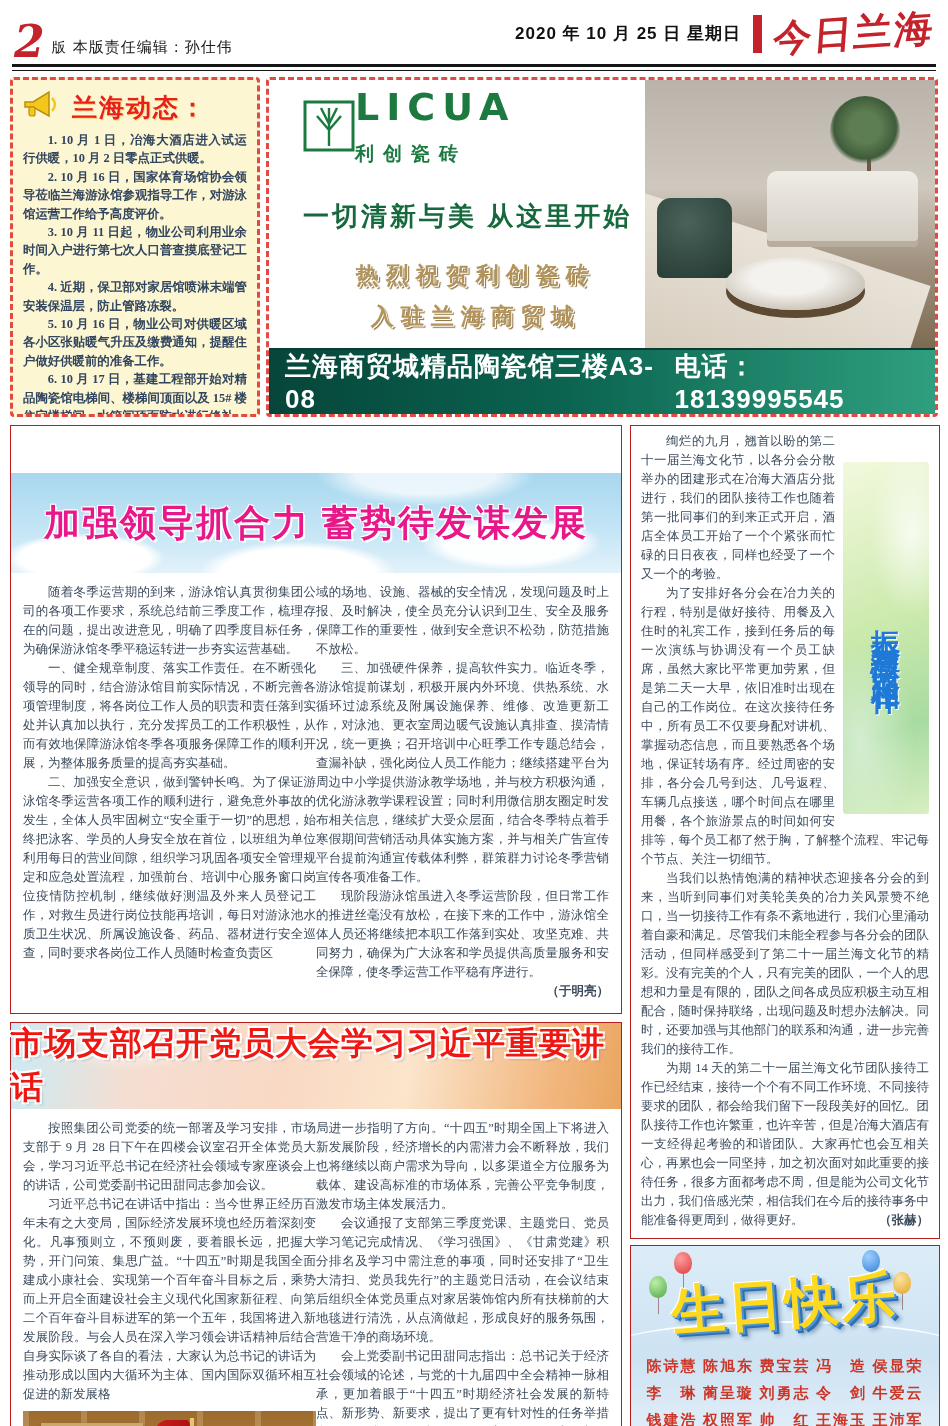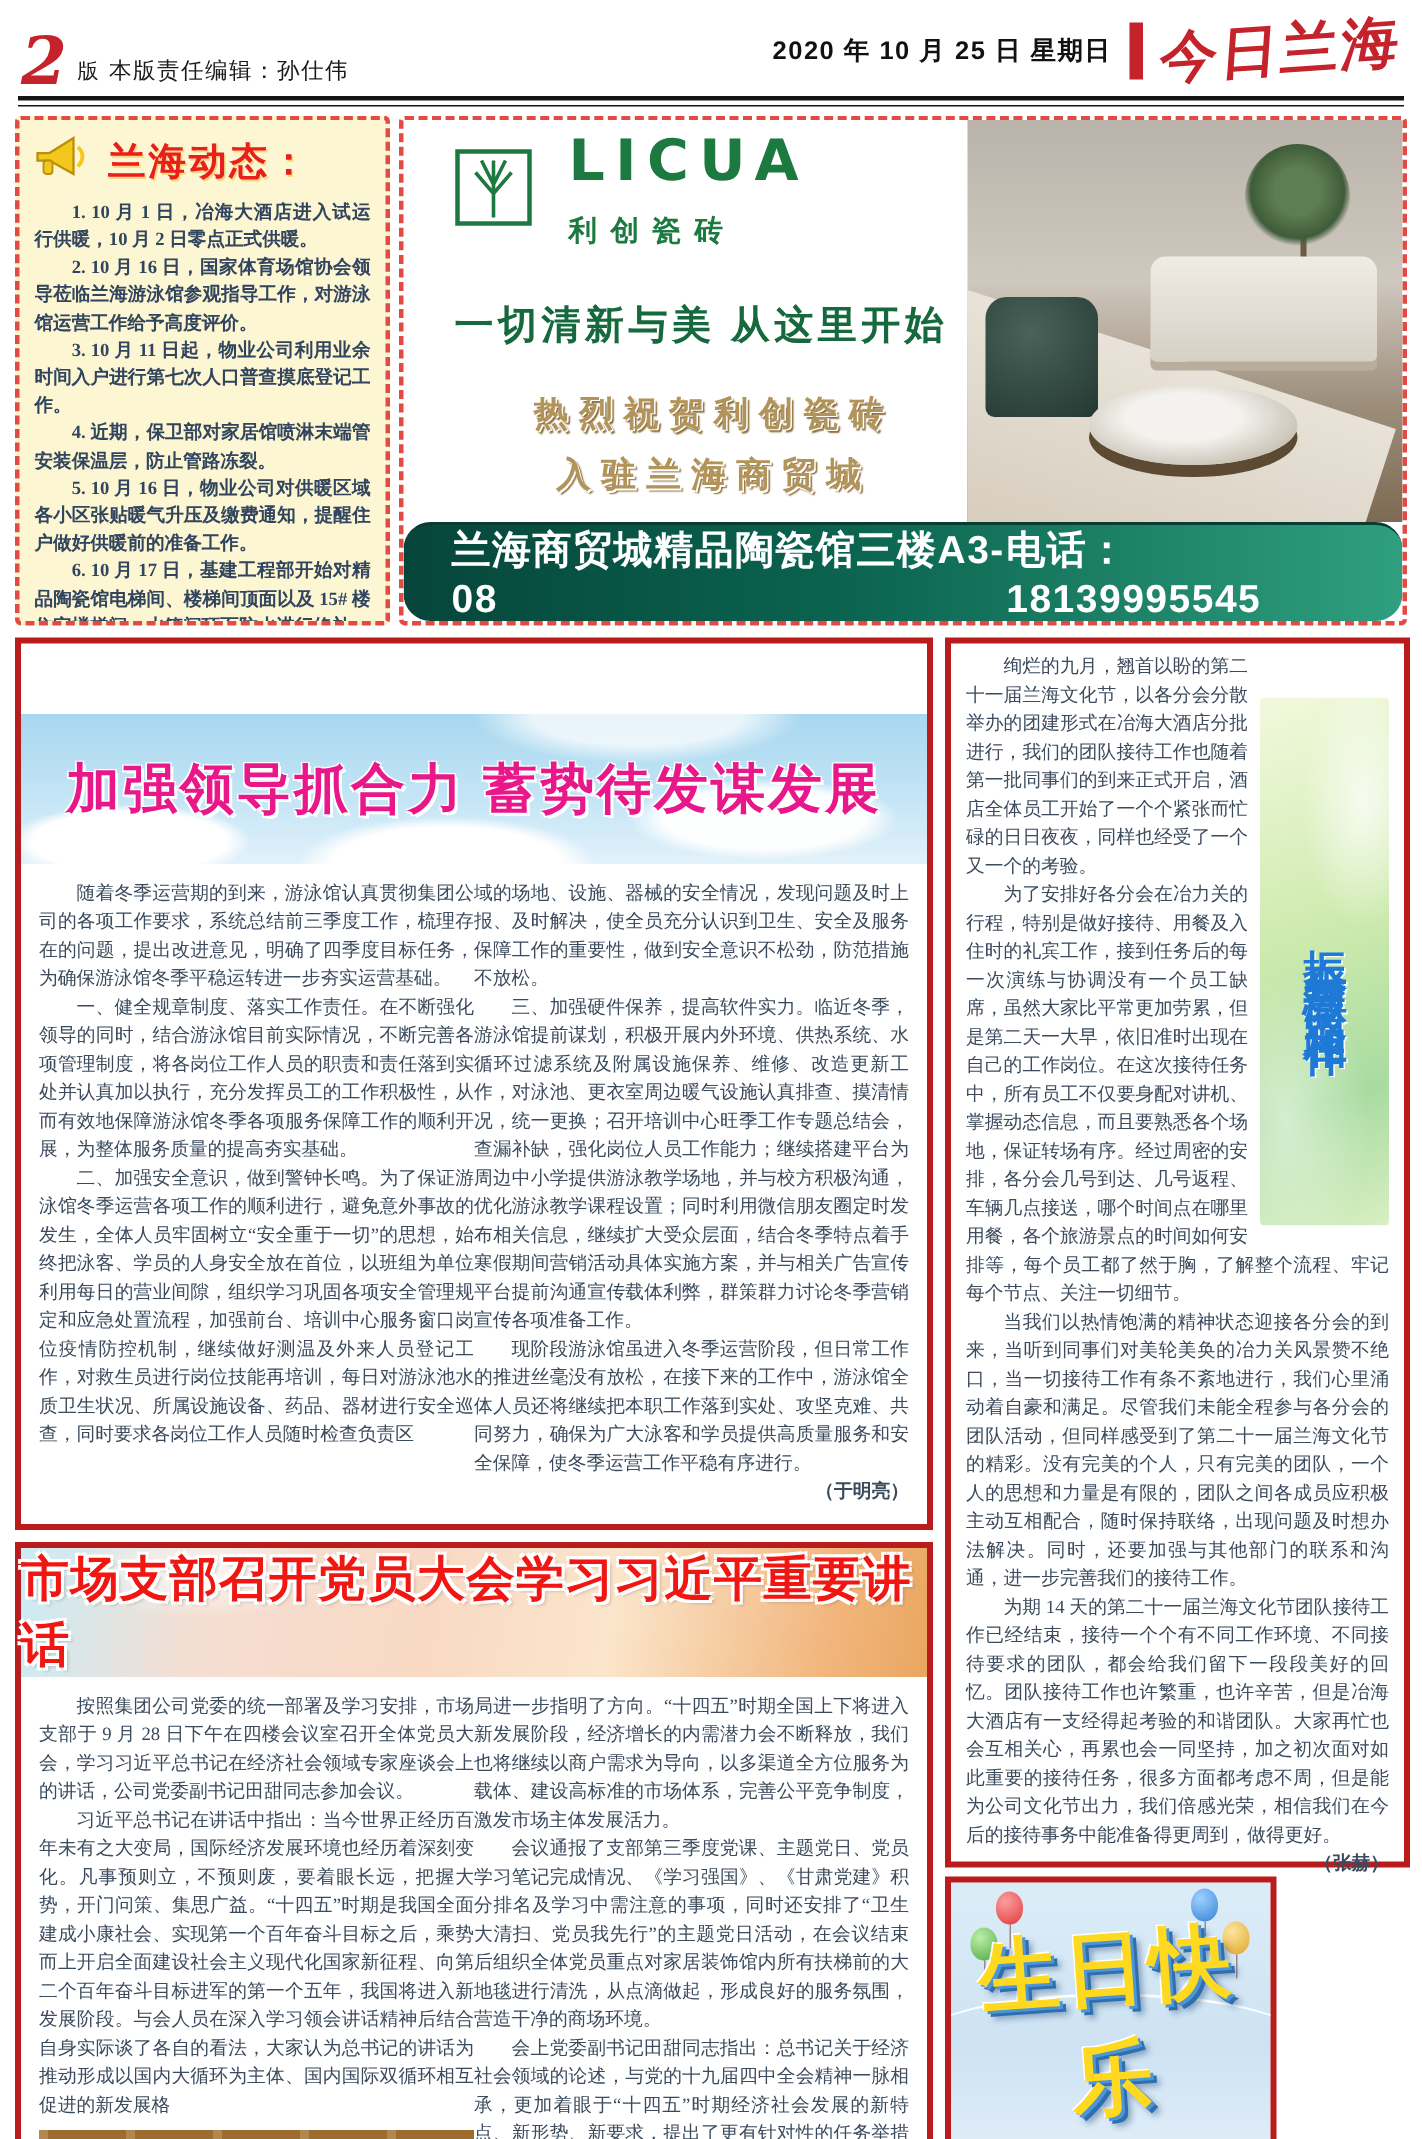--- a/index.html
+++ b/index.html
@@ -23,46 +23,46 @@
        border:3px dashed #e34a43;border-radius:4px;padding:6px 10px;overflow:hidden;}
   .dyn-head{display:flex;align-items:center;gap:9px;margin:4px 0 7px;}
   .dyn-title{color:#e81f1f;font-size:25px;font-weight:800;letter-spacing:2px;font-family:"Liberation Sans",sans-serif;
              text-shadow:1px 1px 0 #f7d87c;}
   .dyn-item{font-size:12.4px;line-height:18.4px;text-align:justify;text-indent:2em;margin:0;color:#31455e;font-weight:600;}
   
   .ad{flex:1;height:340px;box-sizing:border-box;border:3px dashed #e34a43;border-radius:4px;
       display:flex;flex-direction:column;overflow:hidden;background:#fff;}
   .ad-top{flex:1;position:relative;}
   .ad-left{position:absolute;left:0;top:0;width:57%;height:100%;padding:8px 0 0 34px;box-sizing:border-box;}
-  .logo-row{display:flex;align-items:center;gap:24px;}
+  .logo-row{display:flex;align-items:center;gap:0;}
   .licua{font-size:38px;font-weight:800;color:#1c7a41;letter-spacing:7px;font-family:"DejaVu Sans",sans-serif;line-height:1;}
   .brand-cn{font-size:19px;color:#1c7a41;font-weight:bold;letter-spacing:9px;margin-top:15px;}
   .headline{margin-top:32px;font-size:26px;font-weight:800;color:#15693d;letter-spacing:3px;
             font-family:"Liberation Sans",sans-serif;white-space:nowrap;}
   .congrats{margin-top:26px;text-align:center;color:#b2935a;font-weight:800;font-size:23px;letter-spacing:7px;
             font-family:"Liberation Sans",sans-serif;text-shadow:1px 1px 0 #fff,2px 2px 1px #8a6d3a;}
   .congrats div{margin-top:10px;}
   .ad-photo{position:absolute;right:0;top:0;width:43.5%;height:100%;overflow:hidden;
             background:linear-gradient(180deg,#b9b3ab 0%,#cfc8be 40%,#9e8f7c 70%,#7d6a52 100%);}
   .ap-floor{position:absolute;left:-30%;bottom:-35%;width:120%;height:80%;background:linear-gradient(180deg,#e8e2d8,#cfc4b2);transform:rotate(18deg);}
   .ap-sofa{position:absolute;right:6%;top:34%;width:52%;height:26%;background:linear-gradient(#efece6,#d6d0c6);border-radius:10px 10px 4px 4px;box-shadow:0 6px 0 #b9ae9e;}
   .ap-chair{position:absolute;left:4%;top:44%;width:26%;height:30%;background:radial-gradient(circle at 40% 30%,#49625a,#233831);border-radius:14px 14px 6px 6px;}
   .ap-plant{position:absolute;right:12%;top:6%;width:70px;height:70px;background:radial-gradient(circle at 50% 45%,#5d7d52 30%,#3f5c3a 60%,rgba(0,0,0,0) 70%);border-radius:50%;}
   .ap-table{position:absolute;left:28%;top:66%;width:48%;height:20%;background:radial-gradient(ellipse at 45% 40%,#f4f2ee 35%,#c9c2b6 75%,#8f8576 100%);border-radius:50%;box-shadow:0 8px 0 #5c4a33;}
   .ap-lamp{position:absolute;right:22%;top:12%;width:4px;height:60px;background:#6b5b44;}
   .ad-banner{height:64px;background:linear-gradient(90deg,#06463a 0%,#0b6450 45%,#2f9f7f 100%);
-             display:flex;align-items:center;justify-content:space-between;padding:0 32px;color:#fff;
-             font-family:"Liberation Sans",sans-serif;font-weight:bold;border-top:2px solid #0a3c31;border-radius:18px;}
+             display:flex;align-items:center;justify-content:space-between;padding:0 16px;color:#fff;
+             font-family:"Liberation Sans",sans-serif;font-weight:bold;border-top:2px solid #0a3c31;}
   .banner-addr{font-size:26px;letter-spacing:1px;}
   .banner-phone{font-size:26px;letter-spacing:1px;}
   
   .main{display:flex;gap:8px;padding:8px 10px 0;align-items:flex-start;}
   .colL{width:612px;min-width:612px;}
   .colR{width:310px;min-width:310px;}
-  .block{border:4px solid #b91c1c;background:#fff;box-sizing:border-box;}
+  .block{border:1px solid #b91c1c;background:#fff;box-sizing:border-box;}
   
   .a1-banner{height:100px;display:flex;align-items:center;justify-content:center;
      background:
        radial-gradient(ellipse 130px 40px at 12% 85%, #fff 50%, rgba(255,255,255,0) 62%),
        radial-gradient(ellipse 170px 55px at 47% 100%, #fff 45%, rgba(255,255,255,0) 58%),
        radial-gradient(ellipse 150px 45px at 82% 70%, rgba(255,255,255,.95) 45%, rgba(255,255,255,0) 60%),
        radial-gradient(ellipse 200px 60px at 68% 0%, rgba(255,255,255,.75) 35%, rgba(255,255,255,0) 55%),
        linear-gradient(180deg,#a8d7ef,#c6e6f6 60%,#e3f2fa); margin-top: 47px;}
   .a1-title{font-size:36px;font-weight:800;color:#e9188a;letter-spacing:2px;font-family:"Liberation Sans",sans-serif;
             text-shadow:-1px -1px 0 #fff,1px -1px 0 #fff,-1px 1px 0 #fff,2px 2px 0 #fff;}

